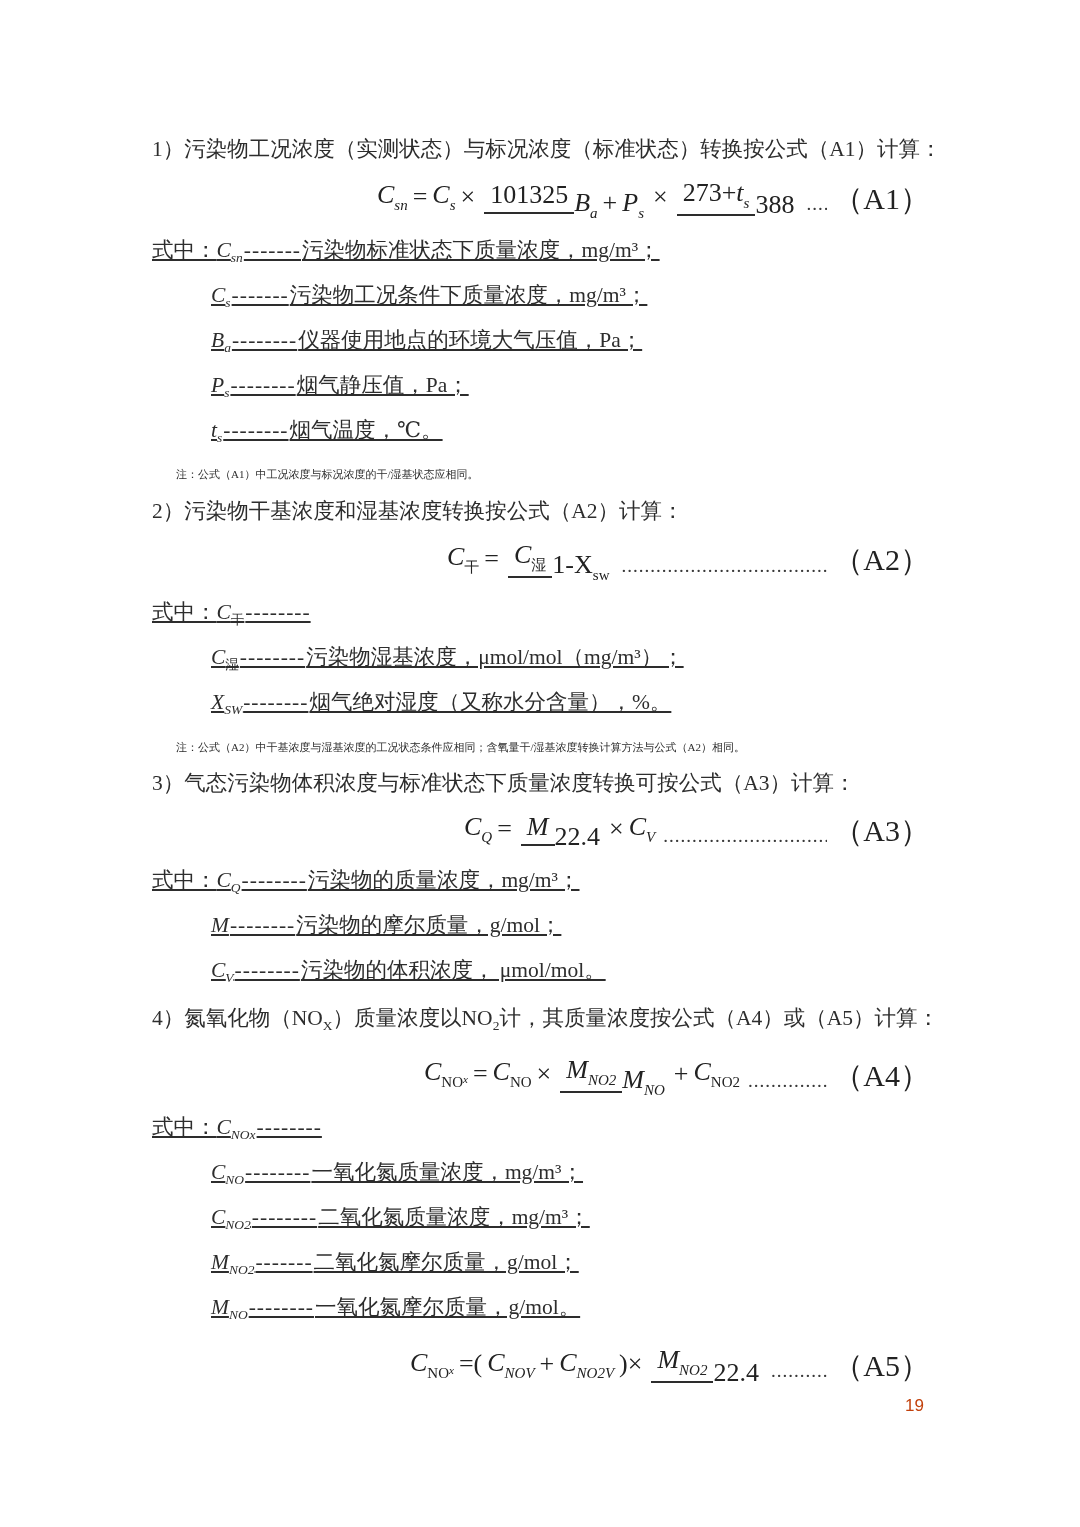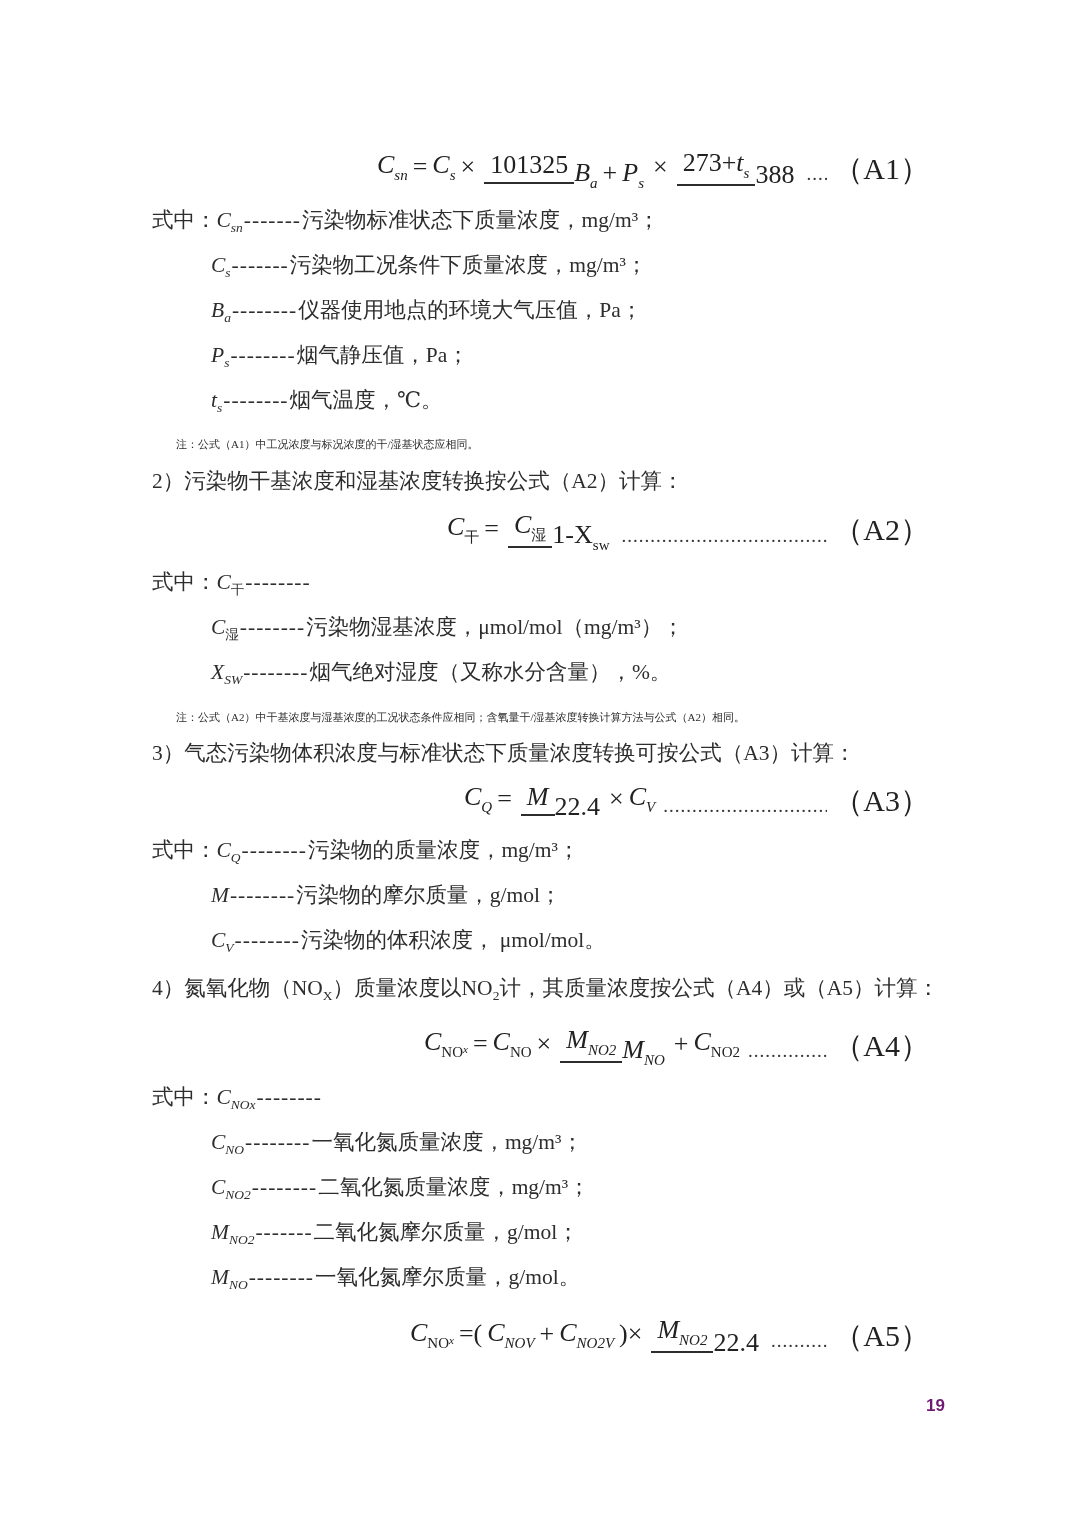--- a/index.html
+++ b/index.html
@@ -40,46 +40,47 @@
     flex:1 1 auto; min-width:0;
     overflow:hidden; white-space:nowrap;
     font-size:19px; letter-spacing:1px; color:#3a3a3a;
     margin:14px 6px 0 8px;
   }
   .flabel { flex:0 0 auto; font-size:30px; margin-top:4px; }
 
   
   .defrow {
     display:flex; align-items:baseline;
-    font-size:21.5px; line-height:36.5px; white-space:nowrap;
+    font-size:21.5px; line-height:36.5px; white-space:nowrap;text-decoration:underline;
   }
   .defrow .lead { flex:0 0 59px; }
   .defrow .sym { }
   .defrow .dashes { letter-spacing:1px; margin:0 1px; }
   .dsub { font-size:13.5px; font-style:italic; vertical-align:-0.4em; }
 
   
   .note {
     font-size:11px; line-height:29.5px;
     text-indent:24px; margin:4px 0 2px 0;
     white-space:normal;
   }
 
   .pagenum {
-    position:absolute; top:1396px; right:135px;
+    position:absolute; top:1396px; right:156px;
     font-family:"Liberation Sans","DejaVu Sans",sans-serif;
-    font-size:17px; color:#701a75;font-weight:bold;
+    font-size:17px; color:#c2410c;
   }
 </style>
 </head>
 <body>
 
 <div class="page">
   <div class="content">
 
+    <p class="hline">1）污染物工况浓度（实测状态）与标况浓度（标准状态）转换按公式（A1）计算：</p>
 
     <div class="formula-row fp1">
       <span class="feq">
         <span><span class="vm">C</span><span class="vsub">sn</span></span>
         <span class="op">=</span>
         <span><span class="vm">C</span><span class="vsub">s</span></span>
         <span class="op">×</span>
         <span class="frac">
           <span class="num">101325</span>
           <span class="den"><span class="vm">B</span><span class="vsub">a</span><span class="op">+</span><span class="vm">P</span><span class="vsub">s</span></span>

